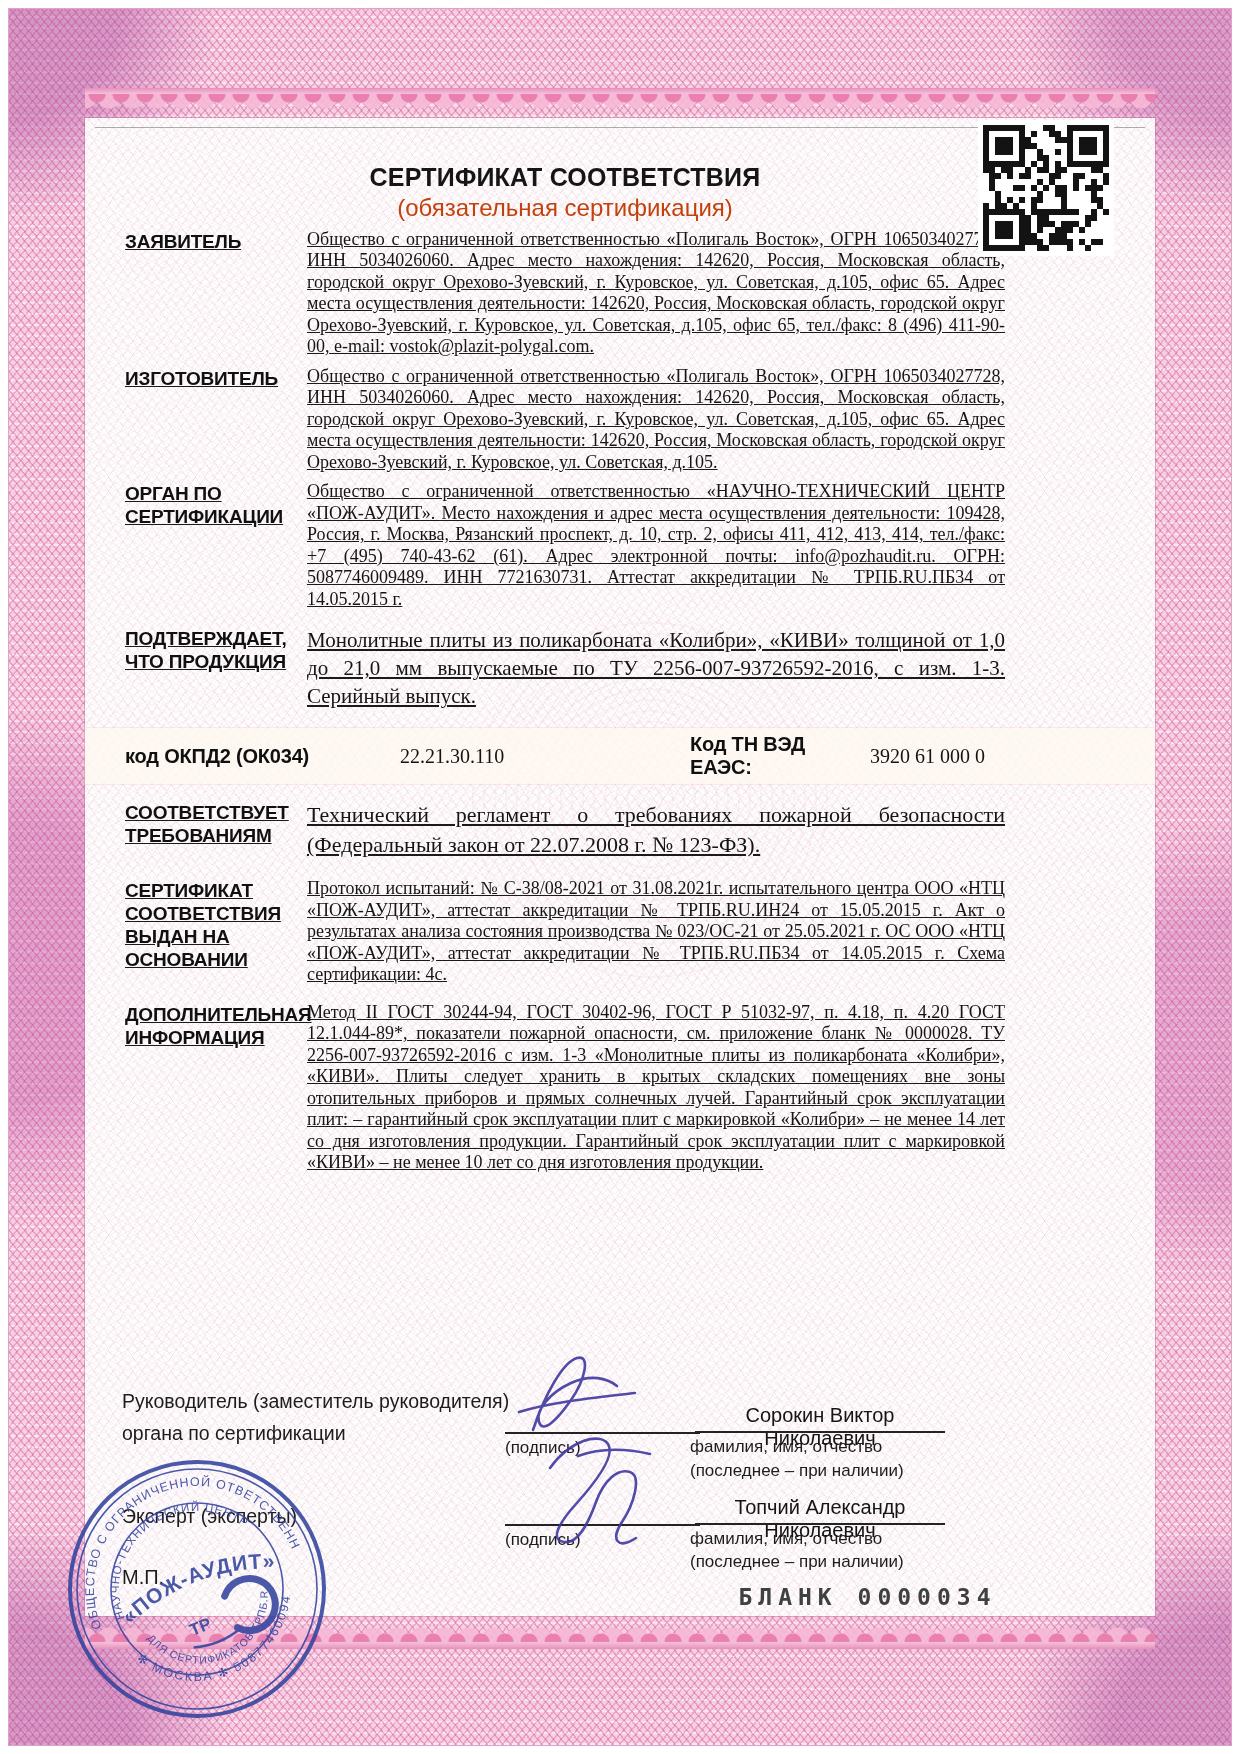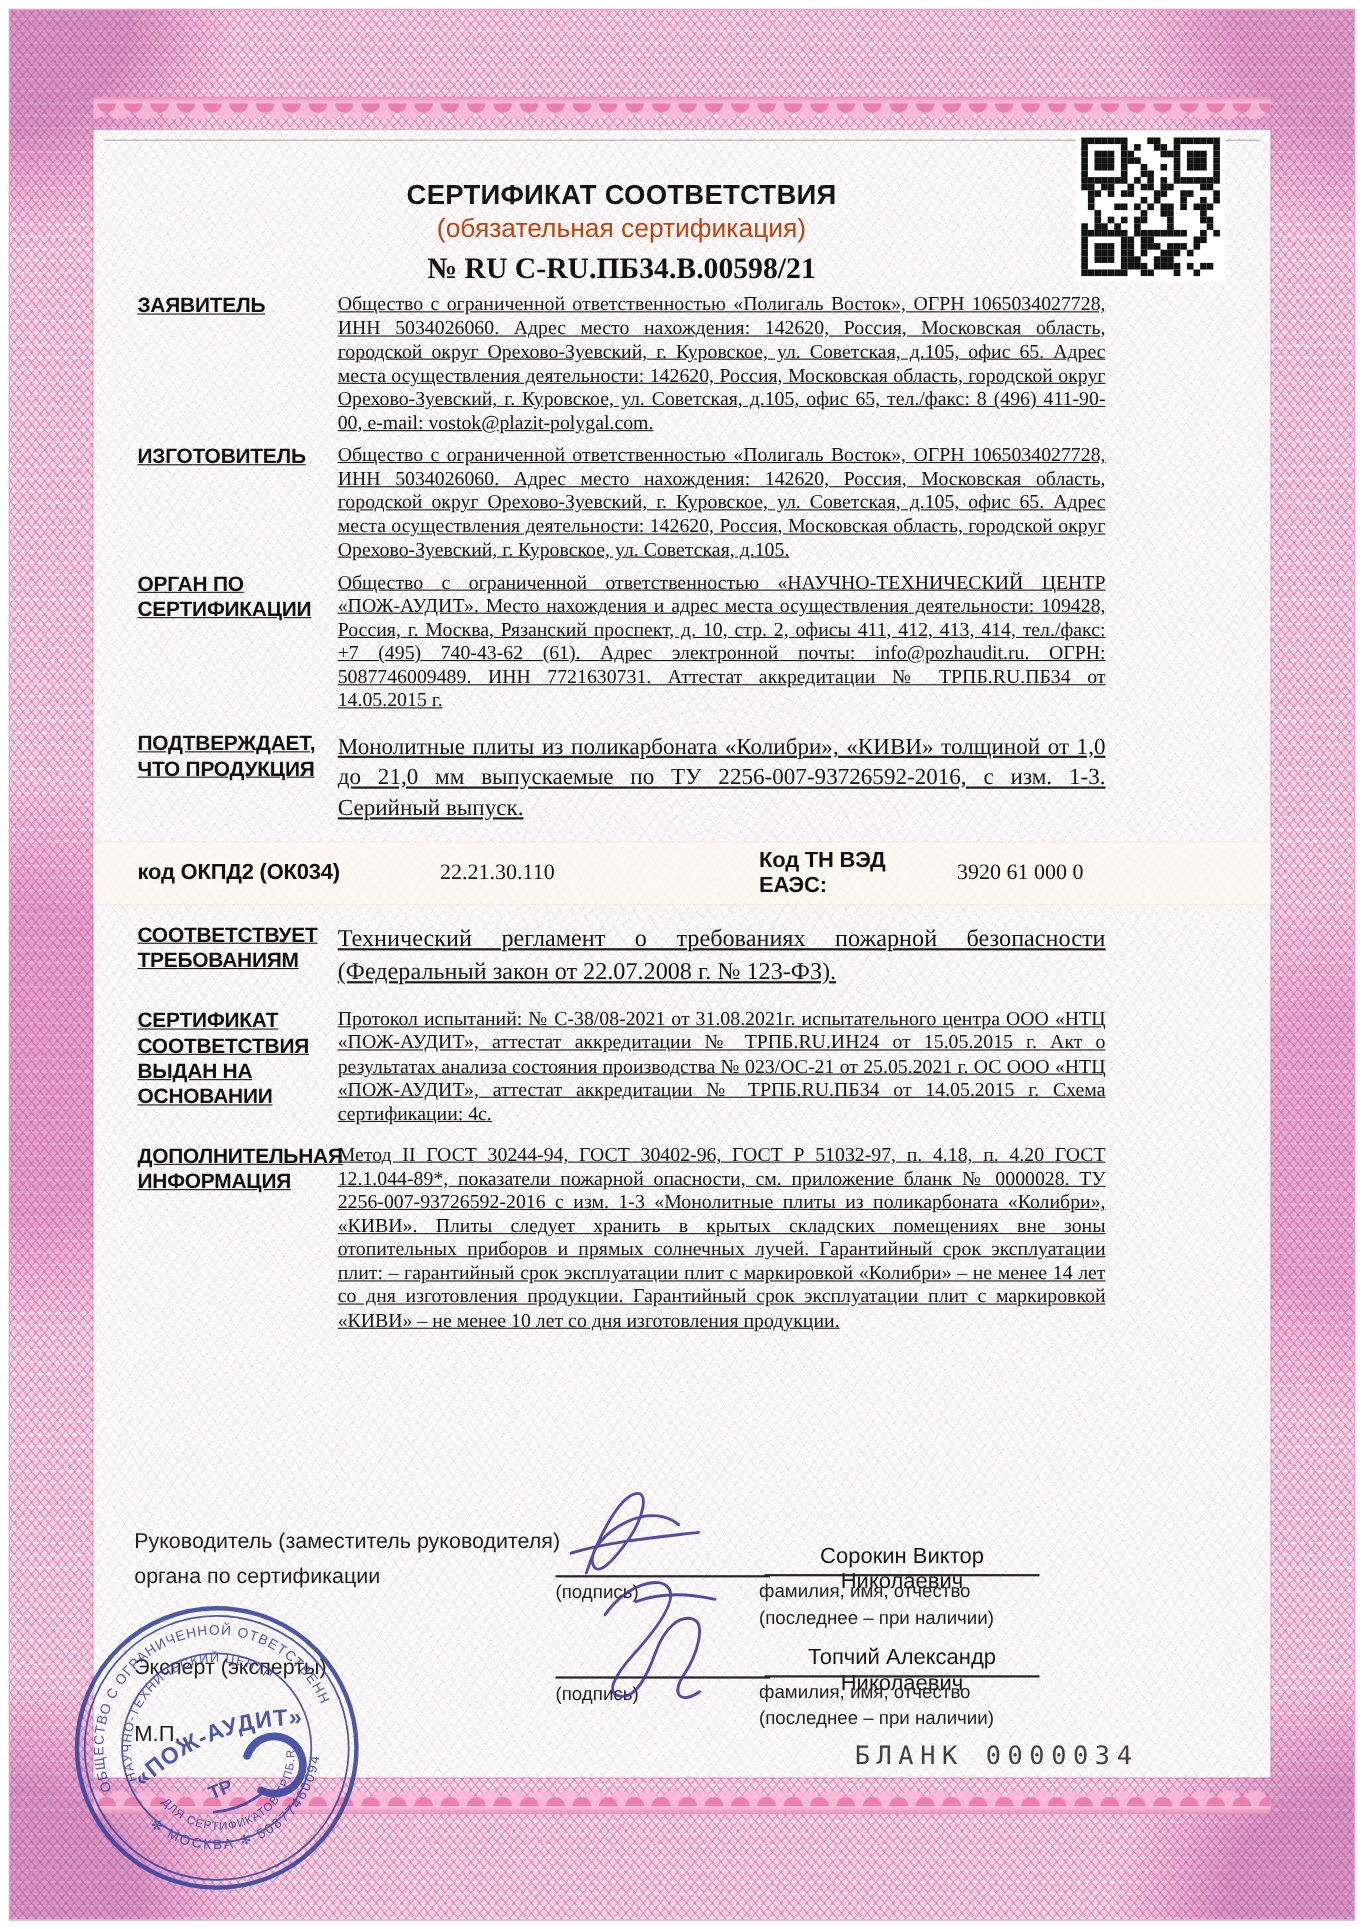--- a/index.html
+++ b/index.html
@@ -77,21 +77,21 @@
 
   
   .sig-area{position:absolute;inset:0;z-index:4;}
   .sig-area div{position:absolute;}
   .roleline{font-size:19.5px;color:#1c1c1c;}
   .sigline{height:2px;background:#232323;}
   .cap{font-size:17px;color:#1c1c1c;text-align:left;}
   .pname{font-size:20px;color:#141414;text-align:center;}
   .mp{font-size:20px;color:#1c1c1c;}
   .blank{font-family:"DejaVu Sans Mono",monospace;font-size:23px;letter-spacing:6px;
-    color:#3f4040;text-align:right;}
+    color:#3f4040;text-align:center;font-weight:bold;}
   .sigimg{position:absolute;z-index:5;}
 
   
   .qr{position:absolute;left:978px;top:120px;width:136px;height:136px;background:#fff;
     padding:5px;box-sizing:border-box;z-index:4;}
   .qr i{position:absolute;width:6px;height:6px;background:#131313;}
 
   
   .stamp{position:absolute;left:52px;top:1444px;z-index:6;opacity:.88;}
 </style>
@@ -331,21 +331,20 @@
       <i style="left:59px;top:125px"></i>
       <i style="left:65px;top:125px"></i>
       <i style="left:89px;top:125px"></i>
       <i style="left:107px;top:125px"></i>
     </div>
 
   <div class="content">
     <div class="hdr">
       <div class="title">СЕРТИФИКАТ СООТВЕТСТВИЯ</div>
       <div class="subtitle">(обязательная сертификация)</div>
-      <div class="number">№ RU C-RU.ПБ34.В.00598/21</div>
     </div>
 
     <div class="row" style="margin-top:6px">
       <div class="lbl">ЗАЯВИТЕЛЬ</div>
       <div class="val">Общество с ограниченной ответственностью «Полигаль Восток», ОГРН 1065034027728, ИНН 5034026060. Адрес место нахождения: 142620, Россия, Московская область, городской округ Орехово-Зуевский, г. Куровское, ул. Советская, д.105, офис 65. Адрес места осуществления деятельности: 142620, Россия, Московская область, городской округ Орехово-Зуевский, г. Куровское, ул. Советская, д.105, офис 65, тел./факс: 8 (496) 411-90-00, e-mail: vostok@plazit-polygal.com.</div>
     </div>
 
     <div class="row">
       <div class="lbl">ИЗГОТОВИТЕЛЬ</div>
       <div class="val">Общество с ограниченной ответственностью «Полигаль Восток», ОГРН 1065034027728, ИНН 5034026060. Адрес место нахождения: 142620, Россия, Московская область, городской округ Орехово-Зуевский, г. Куровское, ул. Советская, д.105, офис 65. Адрес места осуществления деятельности: 142620, Россия, Московская область, городской округ Орехово-Зуевский, г. Куровское, ул. Советская, д.105.</div>

